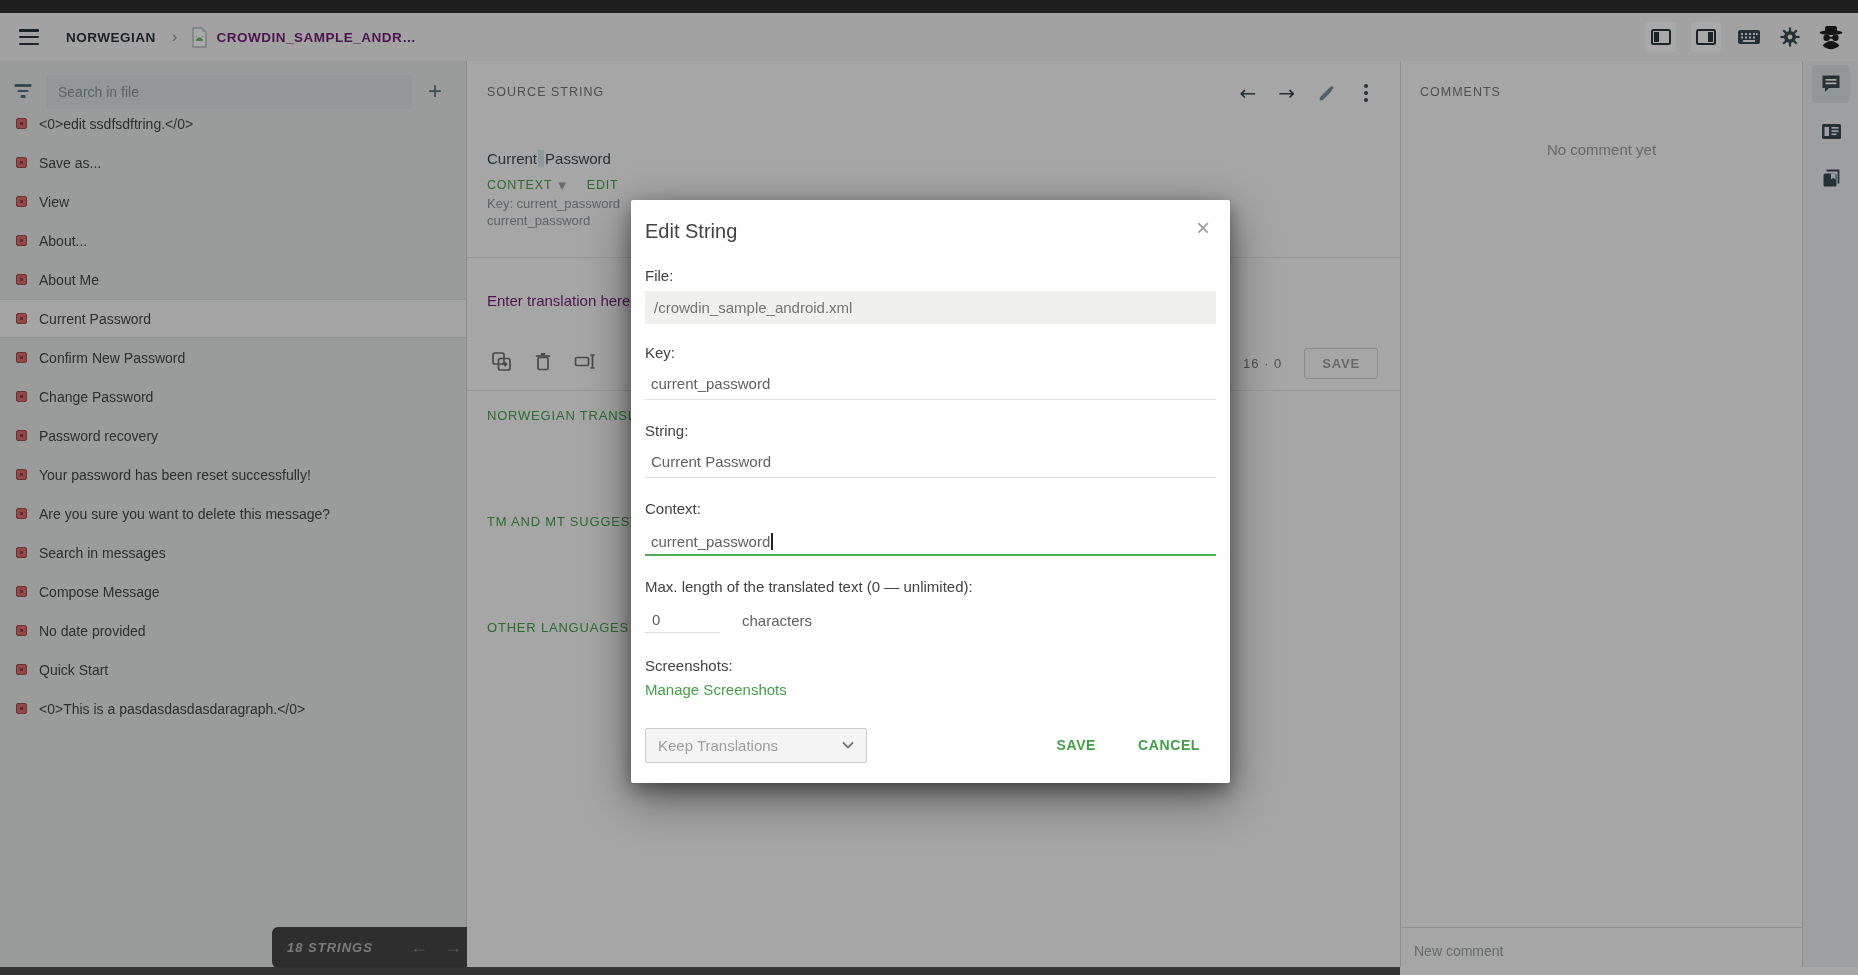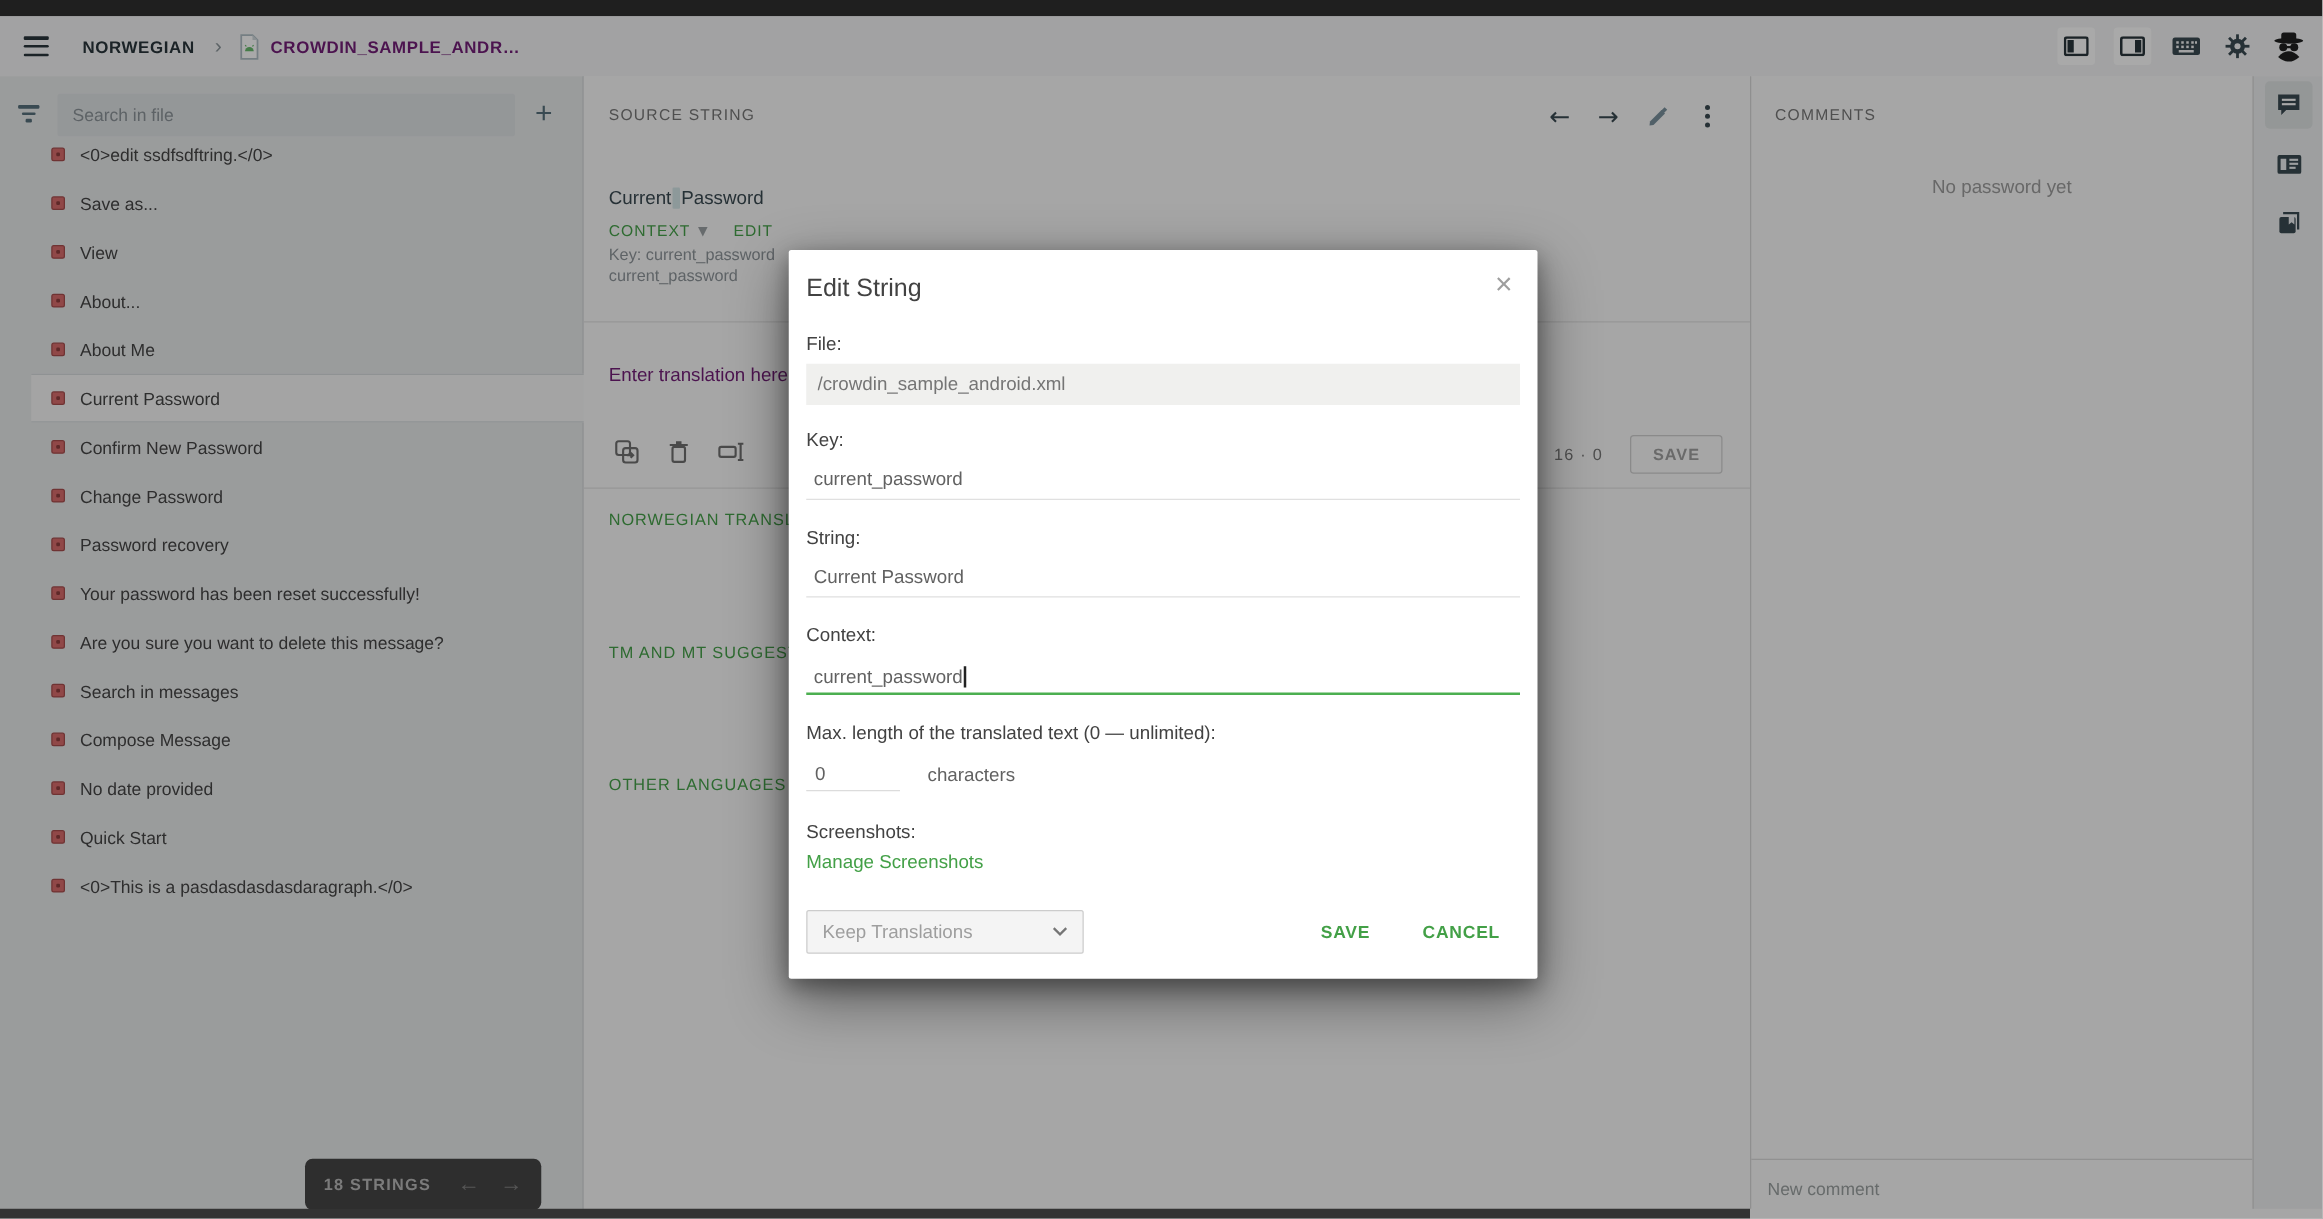--- a/index.html
+++ b/index.html
@@ -19,26 +19,26 @@
   .tb-icon { width:26px; height:30px; display:flex; align-items:center; justify-content:center; cursor:pointer; }
 
   
   .sidebar { position:absolute; left:0; top:61px; width:467px; height:906px; background:#e9ebec; border-right:1px solid #cfd4d6; }
   .filter-icon { position:absolute; left:14px; top:23px; width:18px; height:14px; cursor:pointer; }
   .filter-icon i { position:absolute; left:50%; transform:translateX(-50%); height:2.5px; background:#546e7a; border-radius:1px; display:block; }
   .filter-icon i:nth-child(1){ top:0; width:17px; } .filter-icon i:nth-child(2){ top:5.5px; width:11px; } .filter-icon i:nth-child(3){ top:11px; width:5px; }
   .search-input { position:absolute; left:46px; top:14px; width:366px; height:34px; background:#dfe3e5; border:none; border-radius:2px; padding:0 12px; font-size:14px; color:#37474f; font-family:inherit; }
   .search-input::placeholder { color:#8b9398; }
   .add-string { position:absolute; left:420px; top:13px; width:30px; height:34px; font-size:24px; font-weight:300; color:#546e7a; display:flex; align-items:center; justify-content:center; cursor:pointer; }
-  .string-list { position:absolute; left:0; top:43px; width:466px;margin-left:25px; }
+  .string-list { position:absolute; left:0; top:43px; width:466px; }
   .list-row { height:39px; display:flex; align-items:center; padding-left:16px; font-size:14px; color:#424242; cursor:pointer; border-top:1px solid transparent; border-bottom:1px solid transparent; }
   .list-row.selected { background:#f7f8f8; border-top:1px solid #d8dcde; border-bottom:1px solid #d8dcde; }
   .status-sq { width:11px; height:11px; border-radius:2px; background:#d96a6a; border:1px solid #a64a4a; margin-right:12px; flex:0 0 auto; position:relative; }
   .status-sq::after { content:""; position:absolute; left:3px; top:3px; width:3px; height:3px; background:#8d3b3b; border-radius:1px; }
-  .pagination { position:absolute; left:244px; top:866px; width:189px; height:41px; border-radius:6px; background:#424242; display:flex; align-items:center; padding:0 15px; }
+  .pagination { position:absolute; left:272px; top:866px; width:205px; height:41px; border-radius:6px; background:#424242; display:flex; align-items:center; padding:0 15px;font-style:italic; }
   .pagination .pg-label { font-size:13px; font-weight:700; letter-spacing:1px; color:#b9b9b9; }
   .pagination .pg-arrows { margin-left:auto; display:flex; gap:16px; font-size:18px; color:#808080; }
   .pg-arrows span { cursor:pointer; }
   .bottom-strip { position:absolute; left:0; top:967px; width:1400px; height:8px; background:#4a4a4a; }
 
   
   .main { position:absolute; left:467px; top:61px; width:933px; height:906px; background:#fafafa; }
   .src-header { position:absolute; left:20px; top:24px; font-size:12.5px; letter-spacing:1px; color:#757575; font-weight:500; }
   .main-actions { position:absolute; right:26px; top:20px; display:flex; align-items:center; gap:22px; }
   .ma-arrow { font-size:20px; color:#37474f; cursor:pointer; font-family:"DejaVu Sans",sans-serif; }
@@ -334,21 +334,21 @@
 
     <div class="section-hd" style="top:347px;">NORWEGIAN TRANSLATIONS</div>
     <div class="section-hd" style="top:453px;">TM AND MT SUGGESTIONS</div>
     <div class="section-hd" style="top:559px;">
       <span>OTHER LANGUAGES</span><span class="sec-arrow">▶</span>
     </div>
   </div>
 
   <div class="comments">
     <div class="cm-header">COMMENTS</div>
-    <div class="cm-empty">No password yet</div>
+    <div class="cm-empty">No comment yet</div>
     <div class="cm-divider"></div>
     <input class="cm-new" placeholder="New comment" style="">
   </div>
 
   <div class="rail">
     <div class="rail-btn active" style="top:4px;">
       <svg width="22" height="22" viewBox="0 0 22 22">
           <path d="M2.5 2.5 h17 v12.5 h-10.5 l-4 4 v-4 h-2.5 z" fill="#37474f"></path>
           <rect x="5.5" y="6" width="11" height="1.7" fill="#fff"></rect>
           <rect x="5.5" y="9.5" width="11" height="1.7" fill="#fff"></rect>

